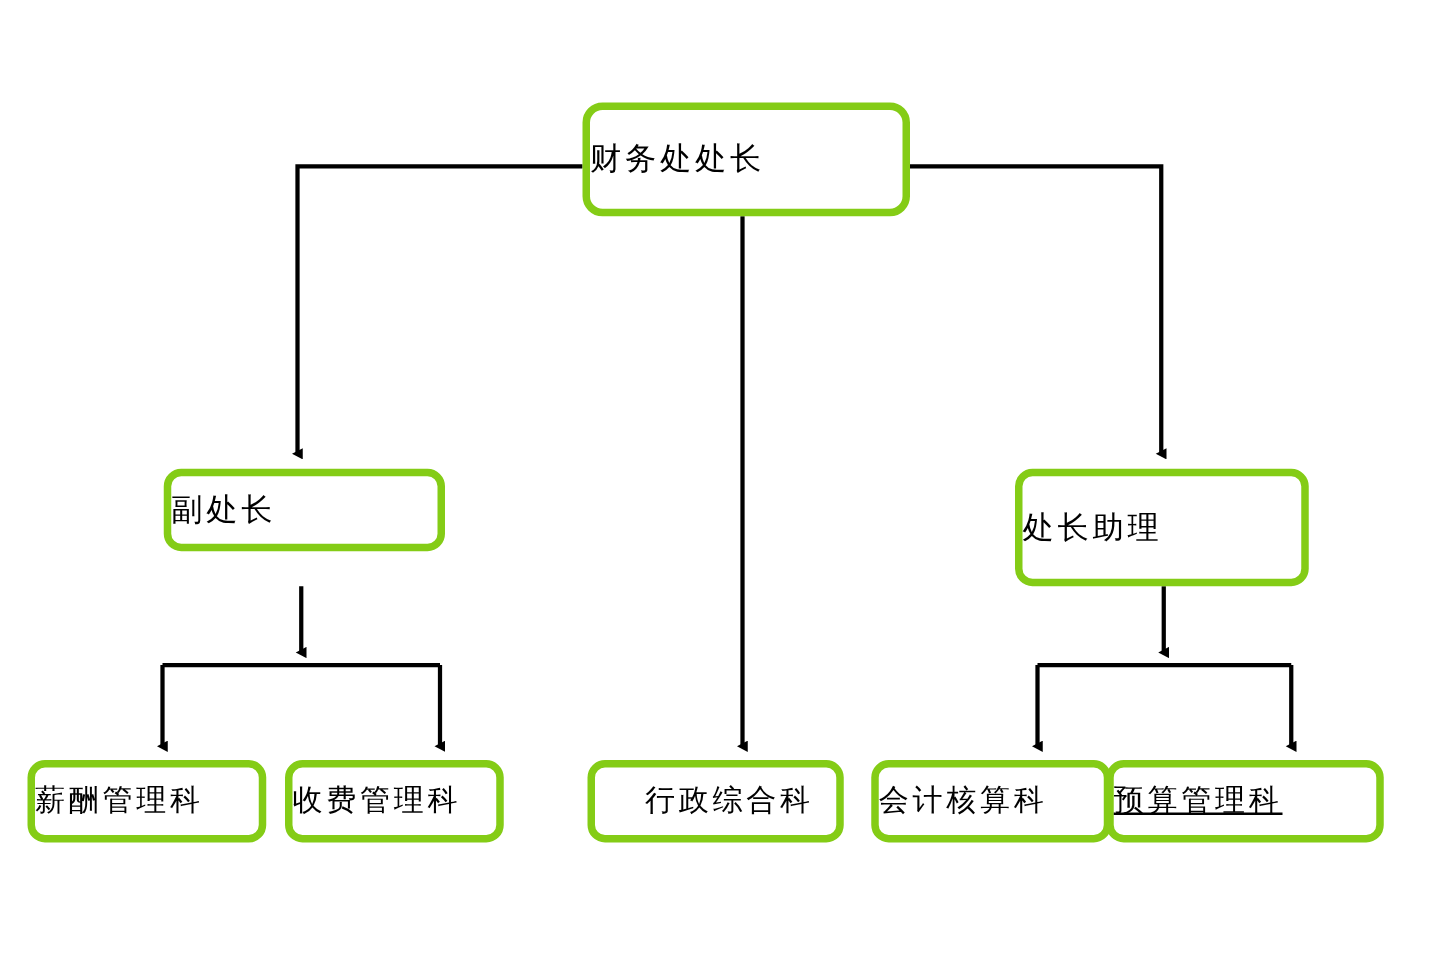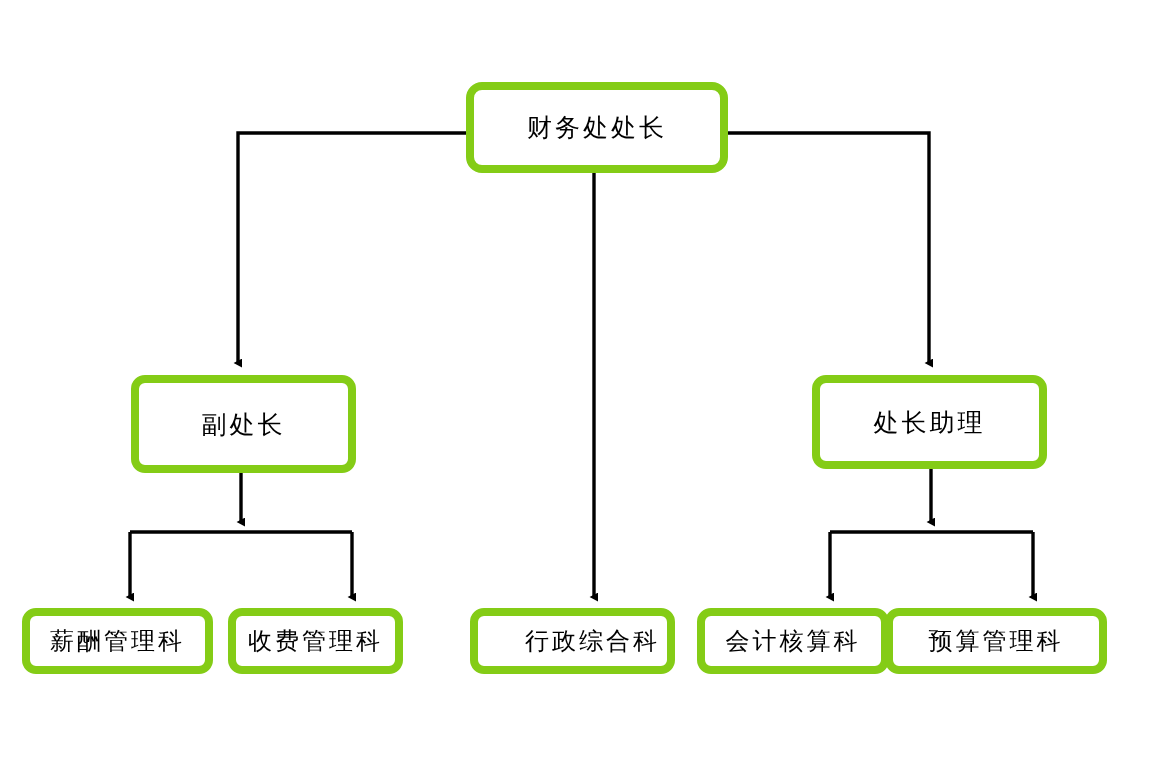--- a/index.html
+++ b/index.html
@@ -23,49 +23,49 @@
     left: 0;
     top: 0;
     width: 1161px;
     height: 766px;
     pointer-events: none;
   }
   .node {
     position: absolute;
     box-sizing: border-box;
     background: #ffffff;
-    border: 8px solid #84cc16;
+    border: 6px solid #84cc16;
     border-radius: 14px;
     display: flex;
     align-items: center;
-    justify-content: center;
+    justify-content: flex-start;
     z-index: 2;
   }
   .node-label {
     font-family: "Liberation Serif", "DejaVu Serif", serif;
     color: #000000;
     letter-spacing: 3px;
     white-space: nowrap;
     line-height: 1;
   }
   .level-0 .node-label { font-size: 25px; }
   .level-1 .node-label { font-size: 25px; }
   .level-2 .node-label { font-size: 24px; }
 
   
   #node-director      { left: 466px; top: 82px;  width: 262px; height: 91px;  border-radius: 16px; }
   
-  #node-deputy        { left: 131px; top: 375px; width: 225px; height: 98px; }
+  #node-deputy        { left: 131px; top: 375px; width: 225px; height: 66px; }
   #node-assistant     { left: 812px; top: 375px; width: 235px; height: 94px; }
   
   #node-salary        { left: 22px;  top: 608px; width: 191px; height: 66px; }
   #node-fee           { left: 228px; top: 608px; width: 175px; height: 66px; }
   #node-admin         { left: 470px; top: 608px; width: 205px; height: 66px; padding-left: 40px; }
   #node-accounting    { left: 697px; top: 608px; width: 192px; height: 66px; }
-  #node-budget        { left: 885px; top: 608px; width: 222px; height: 66px; }
+  #node-budget        { left: 885px; top: 608px; width: 222px; height: 66px; text-decoration: underline; }
 </style>
 </head>
 <body>
 
 <div id="chart-root">
 
   <svg id="edges-layer" viewBox="0 0 1161 766" width="1161" height="766" xmlns="http://www.w3.org/2000/svg">
     <defs>
       <marker id="arrowhead" markerWidth="9" markerHeight="9" refX="4.5" refY="4.2" orient="auto" markerUnits="userSpaceOnUse">
         <path d="M 0 0 L 9 0 L 4.5 8.6 Z" fill="#000000"></path>

